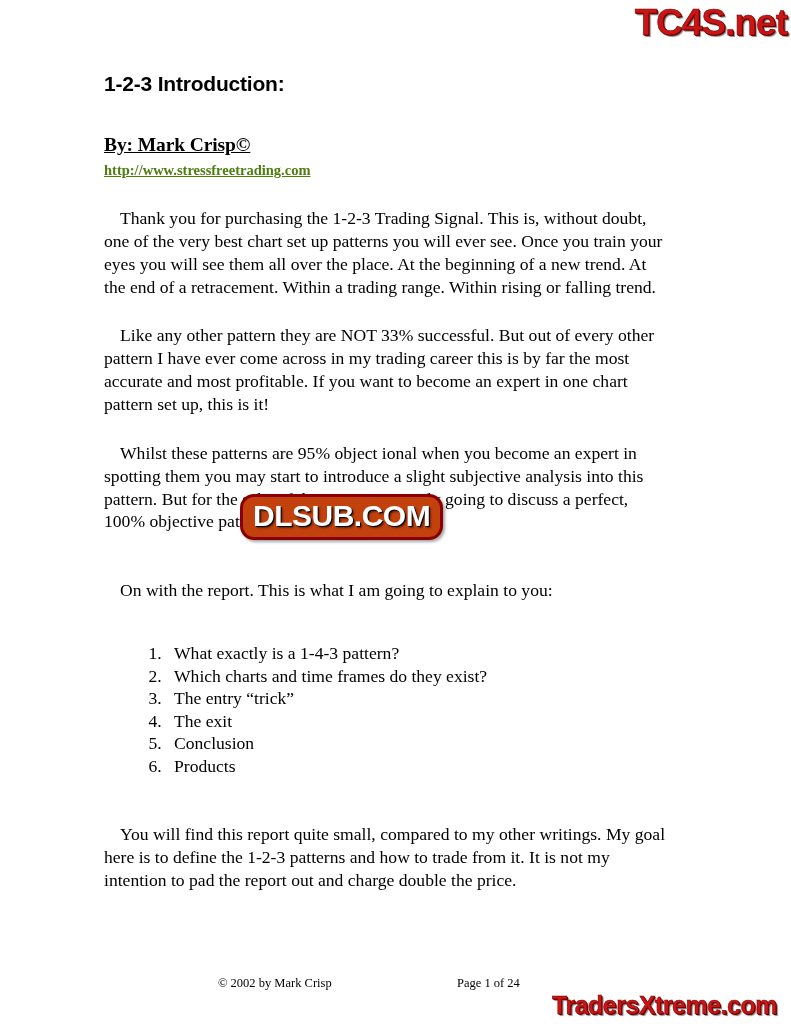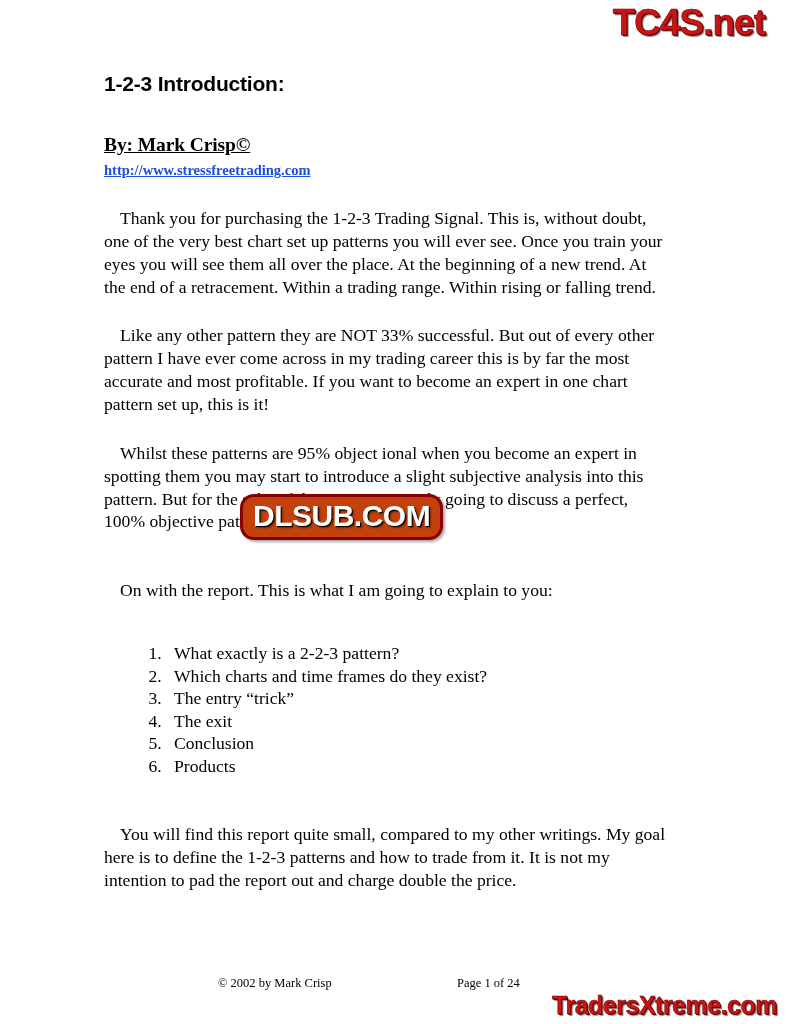--- a/index.html
+++ b/index.html
@@ -17,21 +17,21 @@
     height: 1024px;
     margin: 0 auto;
     background: #ffffff;
     overflow: hidden;
   }
 
   
   .wm-top {
     position: absolute;
     top: 2px;
-    right: 26px;
+    right: 4px;
     font-family: "Liberation Sans", sans-serif;
     font-weight: bold;
     font-size: 37px;
     letter-spacing: -1px;
     color: #c81515;
     text-shadow:
       1px 1px 0 #6b0000,
       2px 2px 1px rgba(0,0,0,0.45);
     -webkit-text-stroke: 0.6px #7a0000;
   }
@@ -104,21 +104,21 @@
     font-size: 19.5px;
     font-weight: bold;
     text-decoration: underline;
     letter-spacing: -0.1px;
   }
   .weblink {
     display: inline-block;
     margin-top: 6px;
     font-size: 14.5px;
     font-weight: bold;
-    color: #1d4ed8;
+    color: #4d7c0f;
     text-decoration: underline;
   }
 
   p.para {
     font-size: 17.6px;
     line-height: 1.30;
     margin: 0;
     text-align: left;
   }
   .para.first { margin-top: 28px; }
@@ -179,21 +179,21 @@
     <p class="para"><span class="indent"></span><span>Like any other pattern they are NOT 33% successful. But out of every other pattern I have ever come across in my trading career this is by far the most accurate and most profitable. If you want to become an expert in one chart pattern set up, this is it!</span></p>
 
     <div class="gap-lg"></div>
     <p class="para"><span class="indent"></span><span>Whilst these patterns are 95% object ional when you become an expert in spotting them you may start to introduce a slight subjective analysis into this pattern. But for the sake of this report I am only going to discuss a perfect, 100% objective pattern.</span></p>
 
     <div style="height:46px"></div>
     <p class="para"><span class="indent"></span><span>On with the report. This is what I am going to explain to you:</span></p>
 
     <div style="height:40px"></div>
     <ol class="items">
-      <li><span class="it">What exactly is a 2-2-3 pattern?</span></li>
+      <li><span class="it">What exactly is a 1-4-3 pattern?</span></li>
       <li><span class="it">Which charts and time frames do they exist?</span></li>
       <li><span class="it">The entry “trick”</span></li>
       <li><span class="it">The exit</span></li>
       <li><span class="it">Conclusion</span></li>
       <li><span class="it">Products</span></li>
     </ol>
 
     <div style="height:46px"></div>
     <p class="para"><span class="indent"></span><span>You will find this report quite small, compared to my other writings. My goal here is to define the 1-2-3 patterns and how to trade from it. It is not my intention to pad the report out and charge double the price.</span></p>
 

